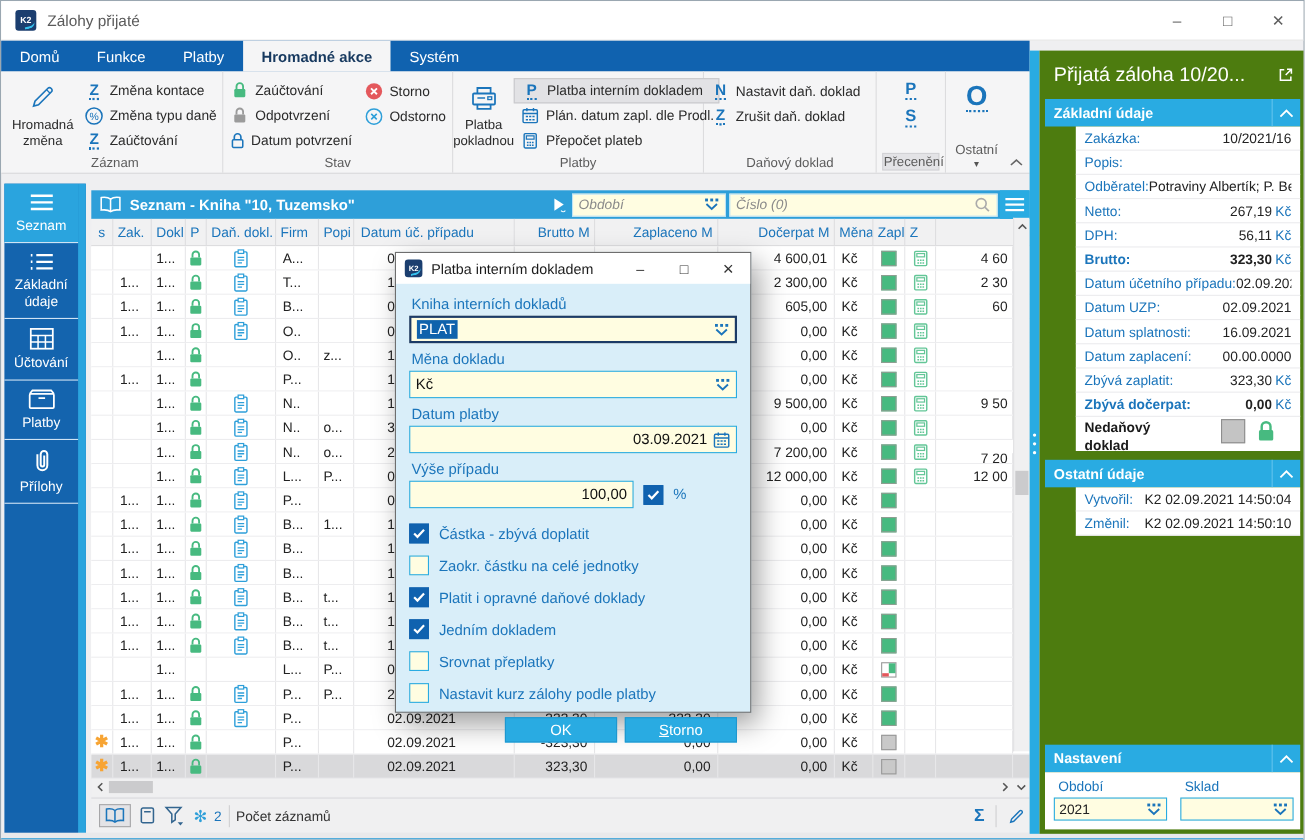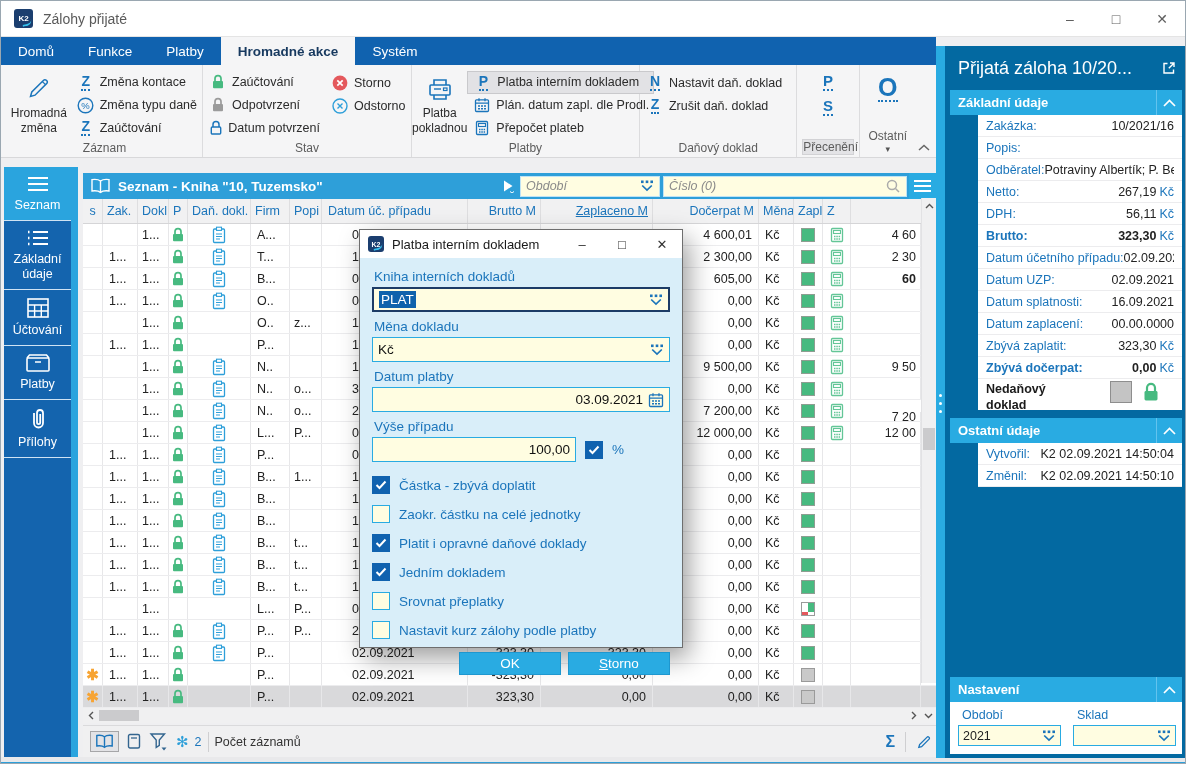--- a/index.html
+++ b/index.html
@@ -77,21 +77,21 @@
   .st-ic.pressed{border:1px solid #A6A6A8;background:#E3E3E6;padding:2px 4px;margin-left:7px;}
   .st-sep{width:1px;height:20px;background:#CFCFD1;margin:0 6px;}
   .st-badge{color:#1B75BB;margin-left:2px;}
   .st-right{margin-left:auto;display:flex;align-items:center;}
   .sigma{color:#1B75BB;font-size:16px;font-weight:bold;}
   
   .bottomstrip{position:absolute;left:0;top:756px;width:100%;height:8px;background:#E9E9EB;border-bottom:3px solid #2E9FD9;}
   
   .splitter{position:absolute;left:935px;top:45px;width:9px;height:712px;background:#29ABE2;}
   .splitter i{position:absolute;left:3px;width:3px;height:3px;background:#fff;border-radius:50%;}
-  .panel{position:absolute;left:944px;top:45px;width:242px;height:712px;background:#0369a1;color:#fff;}
+  .panel{position:absolute;left:944px;top:45px;width:242px;height:712px;background:#4d7c0f;color:#fff;}
   .panel-title{display:flex;align-items:center;height:44px;padding:0 10px 0 13px;}
   .panel-title .pt{flex:1;font-size:18px;color:#fff;white-space:nowrap;overflow:hidden;}
   .psection{margin:0 5px;}
   .psec-head{height:25px;background:#29ABE2;display:flex;align-items:center;padding-left:8px;font-size:13px;font-weight:bold;color:#fff;}
   .psec-head .chev{margin-left:auto;border-left:1px solid #63C3EE;height:100%;width:26px;display:grid;place-items:center;}
   .psec-body{background:#fff;color:#222;margin-left:28px;}
   .prow{display:flex;align-items:center;height:22px;padding:0 8px;border-bottom:1px solid #ECECEE;font-size:12.5px;}
   .prow .pl{color:#1B75BB;white-space:nowrap;}
   .prow .pv{margin-left:auto;white-space:nowrap;overflow:hidden;}
   .prow .cur{color:#1B75BB;margin-left:3px;}
@@ -427,21 +427,21 @@
     <div class="thead" id="thead">
         <div class="th" style="width: 20px; justify-content: center;">s</div>
         <div class="th" style="width: 35px; justify-content: flex-start;">Zak.</div>
         <div class="th" style="width: 31px; justify-content: flex-start;">Dokl</div>
         <div class="th" style="width: 19px; justify-content: flex-start;">P</div>
         <div class="th" style="width: 63px; justify-content: flex-start;">Daň. dokl.</div>
         <div class="th" style="width: 39px; justify-content: flex-start;">Firm</div>
         <div class="th" style="width: 32px; justify-content: flex-start;">Popi</div>
         <div class="th" style="width: 146px; justify-content: flex-start; padding-left: 6px;">Datum úč. případu</div>
         <div class="th" style="width: 73px; justify-content: flex-end;">Brutto M</div>
-        <div class="th" style="width: 112px; justify-content: flex-end; text-decoration: underline;">Zaplaceno M</div>
+        <div class="th" style="width: 112px; justify-content: flex-end;">Zaplaceno M</div>
         <div class="th" style="width: 106px; justify-content: flex-end;">Dočerpat M</div>
         <div class="th" style="width: 35px; justify-content: flex-start;">Měna</div>
         <div class="th" style="width: 29px; justify-content: flex-start;">Zapl.</div>
         <div class="th" style="width: 28px; justify-content: flex-start;">Z</div>
         <div class="th" style="width: 70px; justify-content: flex-end; margin-top: 38px;">Doč</div>
       </div>
     <div class="tbody" id="tbody" style="position:relative">
         <div class="trow">
           <div class="td" style="width: 20px; justify-content: center;"></div>
           <div class="td" style="width: 35px; justify-content: flex-start; padding-left: 6px;"></div>
@@ -559,21 +559,21 @@
           </div>
           <div class="td" style="width: 28px; justify-content: center;">
             <span>
               <svg width="14" height="16" viewBox="0 0 14 16" fill="none">
                 <rect x="1.5" y="1.5" width="11" height="13" rx="1" stroke="#63C697" stroke-width="1.3"></rect>
                 <rect x="3.5" y="3.5" width="7" height="3" stroke="#63C697" stroke-width="1.1"></rect>
                 <path d="M4 9.5h1.5M6.3 9.5h1.5M8.6 9.5h1.5M4 12h1.5M6.3 12h1.5M8.6 12h1.5" stroke="#63C697" stroke-width="1.4"></path>
               </svg>
             </span>
           </div>
-          <div class="td" style="width: 70px; justify-content: flex-end; padding-right: 4px; font-weight: bold;">60</div>
+          <div class="td" style="width: 70px; justify-content: flex-end; padding-right: 4px;">60</div>
         </div>
         <div class="trow">
           <div class="td" style="width: 20px; justify-content: center;"></div>
           <div class="td" style="width: 35px; justify-content: flex-start; padding-left: 6px;">1...</div>
           <div class="td" style="width: 31px; justify-content: flex-start; padding-left: 4px;">1...</div>
           <div class="td" style="width: 19px; justify-content: center;">
             <span style="color:#47BA80">
               <svg width="14" height="16" viewBox="0 0 14 16" fill="none">
                 <path d="M4 7V4.6a3 3 0 0 1 6 0V7" stroke="currentColor" stroke-width="1.7"></path>
                 <rect x="2" y="7" width="10" height="7.3" rx="1" fill="currentColor"></rect>

